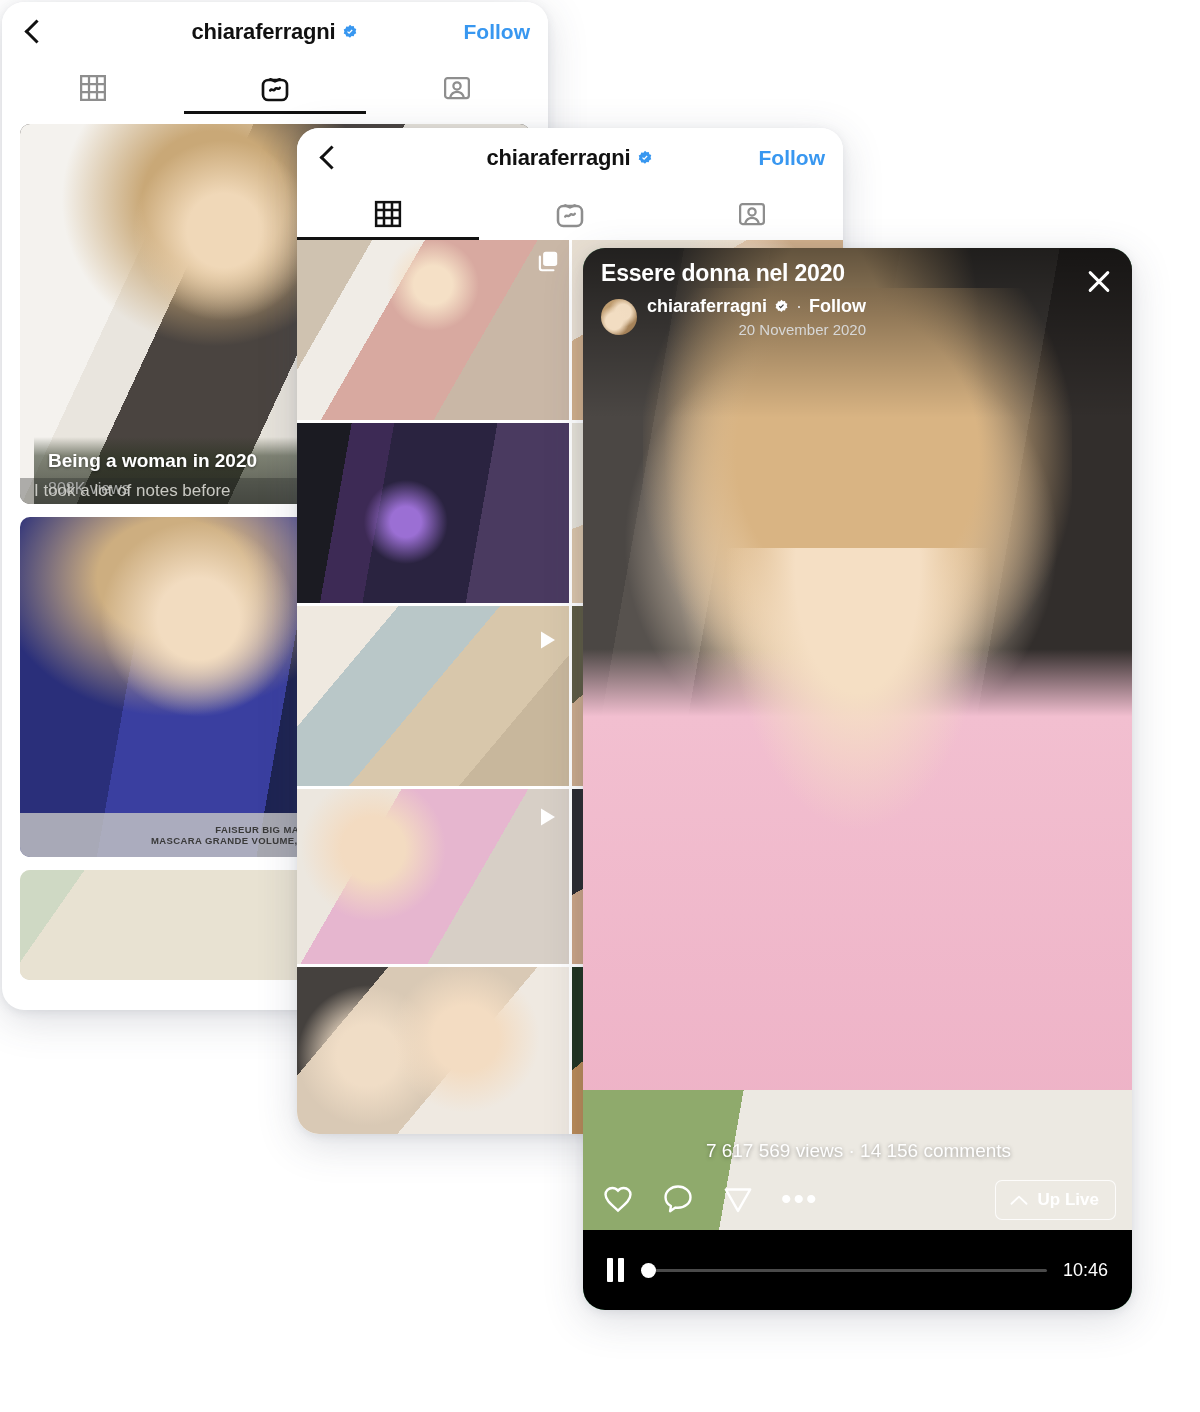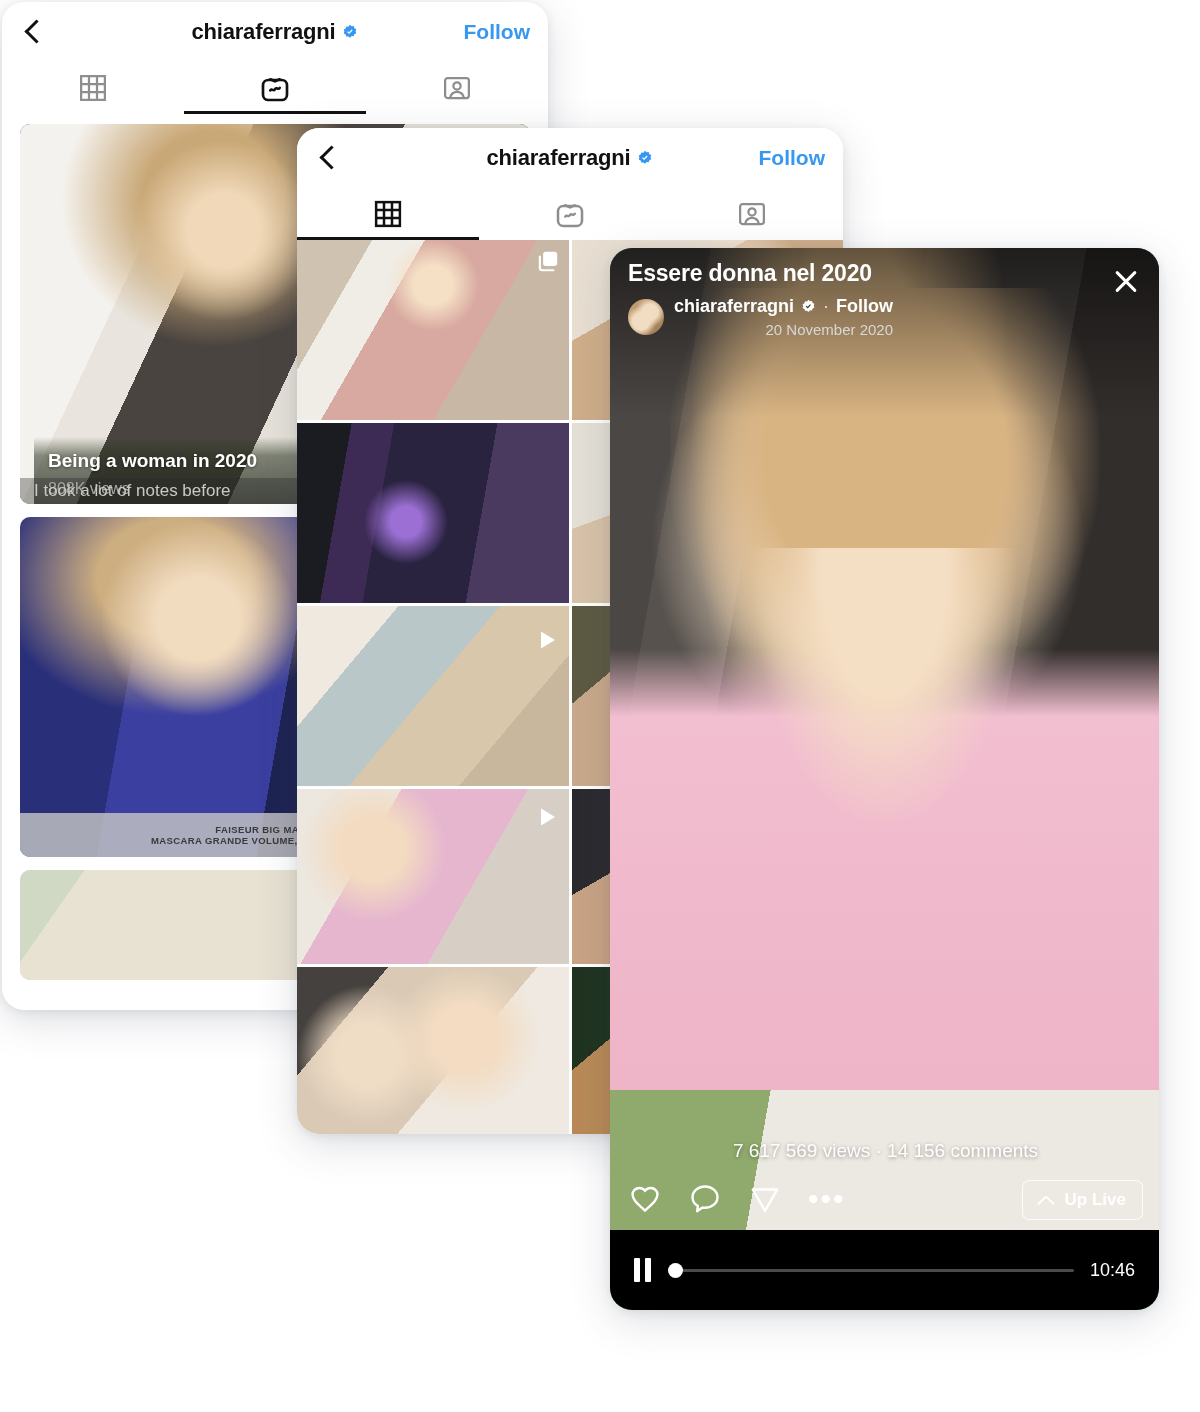--- a/index.html
+++ b/index.html
@@ -140,21 +140,21 @@
       linear-gradient(150deg,#2a2a2e 0 32%,#c9a385 32% 62%,#efe9e3 62% 100%);}
   .g9{height:170px;background:
       radial-gradient(circle at 62% 42%, #f3dcc2 0 17%, rgba(243,220,194,0) 38%),
       radial-gradient(circle at 26% 52%, #f0ddc6 0 14%, rgba(240,221,198,0) 32%),
       linear-gradient(130deg,#45413e 0 22%,#d9c9b5 22% 58%,#efe9e1 58% 100%);}
   .g10{height:170px;background:
       radial-gradient(circle at 72% 22%, #f4dcc2 0 14%, rgba(244,220,194,0) 32%),
       linear-gradient(140deg,#1f3320 0 26%,#b98a57 26% 68%,#e8ddcd 68% 100%);}
 
   
-  #card3{ left:583px; top:248px; width:549px; height:1062px; background:#86efac;margin-left:27px; }
+  #card3{ left:583px; top:248px; width:549px; height:1062px; background:#86efac; }
   .video-area{
     position:relative; width:100%; height:982px; overflow:hidden;
     background:
       radial-gradient(circle at 47% 30%, #f3dfc6 0 13%, rgba(243,223,198,0) 29%),
       radial-gradient(ellipse at 44% 18%, #d9b787 0 17%, rgba(217,183,135,0) 37%),
       linear-gradient(100deg,#4b4744 0 14%,#57524e 14% 26%,#3a3633 26% 44%,#46423f 44% 66%,#322e2c 66% 100%);
   }
   .video-person{
     position:absolute; left:0; right:0; top:300px; bottom:120px;
     background:

